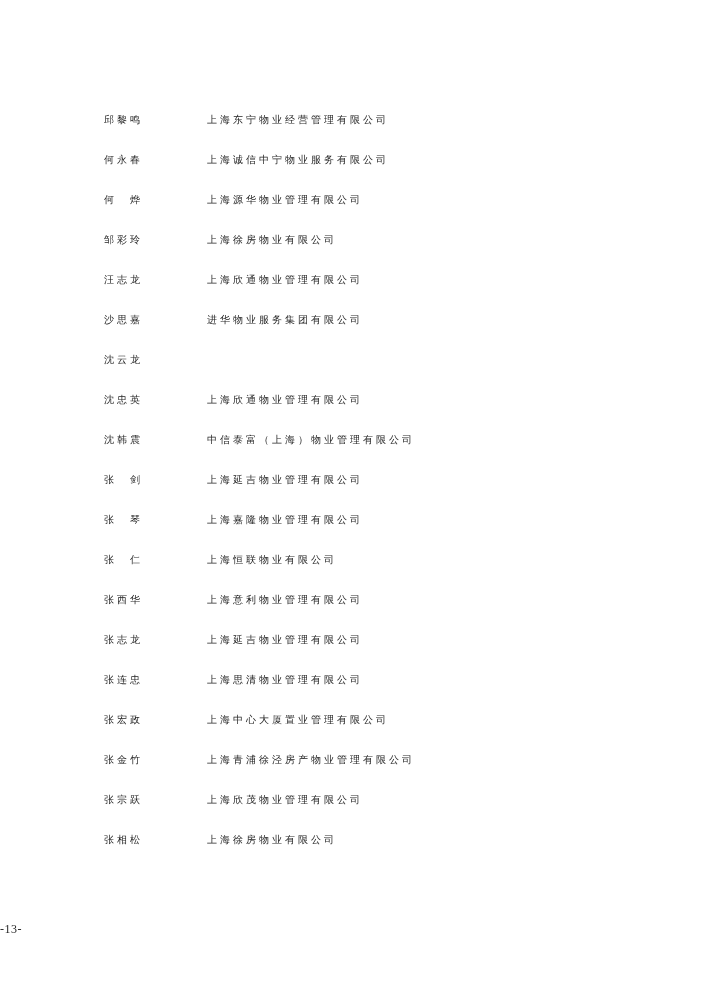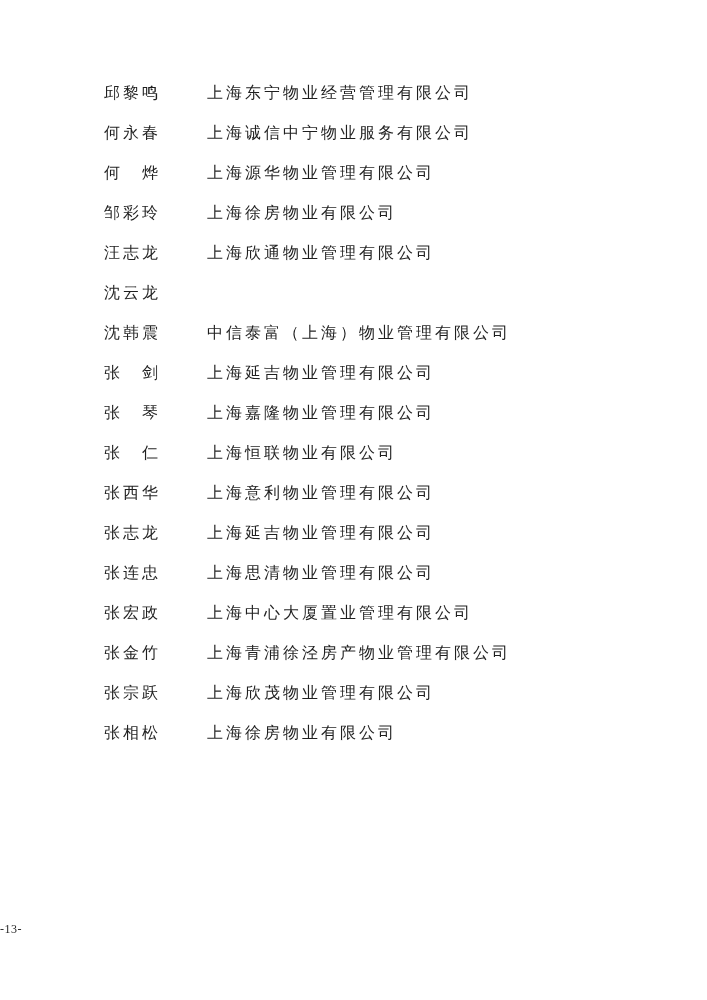--- a/index.html
+++ b/index.html
@@ -18,22 +18,22 @@
   }
   .rows {
     position: absolute;
     top: 85px;
     left: 104px;
     right: 20px;
   }
   .row {
     height: 40px;
     display: flex;
-    align-items: flex-start;
-    font-size: 16px;
+    align-items: flex-end;
+    font-size: 10px;
     letter-spacing: 3px;
     line-height: 1;
   }
   .name {
     flex: none;
     width: 103px;
     white-space: pre;
   }
   .company {
     flex: 1;
@@ -72,25 +72,33 @@
   <div class="row">
     <span class="name">邹彩玲</span>
     <span class="company">上海徐房物业有限公司</span>
   </div>
 
   <div class="row">
     <span class="name">汪志龙</span>
     <span class="company">上海欣通物业管理有限公司</span>
   </div>
 
+  <div class="row">
+    <span class="name">沙思嘉</span>
+    <span class="company">进华物业服务集团有限公司</span>
+  </div>
 
   <div class="row">
     <span class="name">沈云龙</span>
   </div>
 
+  <div class="row">
+    <span class="name">沈忠英</span>
+    <span class="company">上海欣通物业管理有限公司</span>
+  </div>
 
 
   <div class="row">
     <span class="name">沈韩震</span>
     <span class="company">中信泰富（上海）物业管理有限公司</span>
   </div>
 
   <div class="row">
     <span class="name">张　剑</span>
     <span class="company">上海延吉物业管理有限公司</span>

